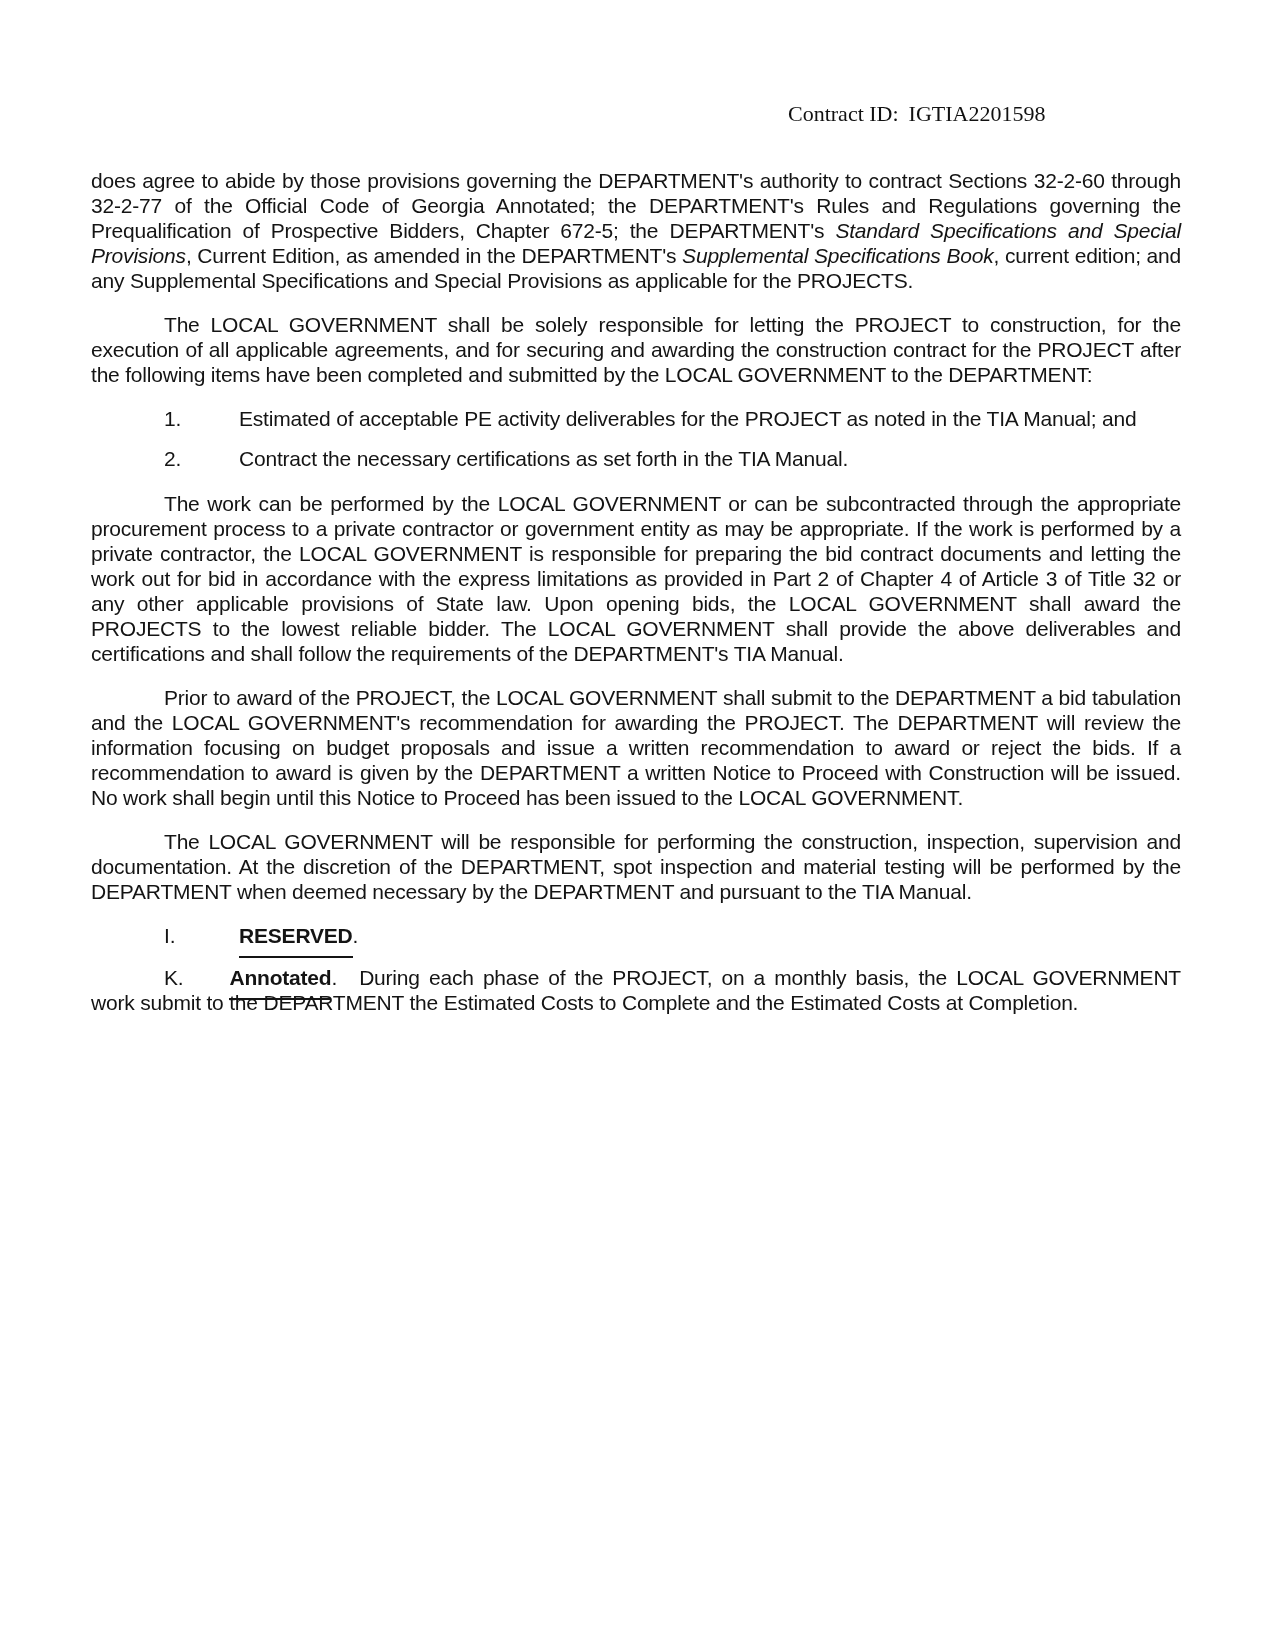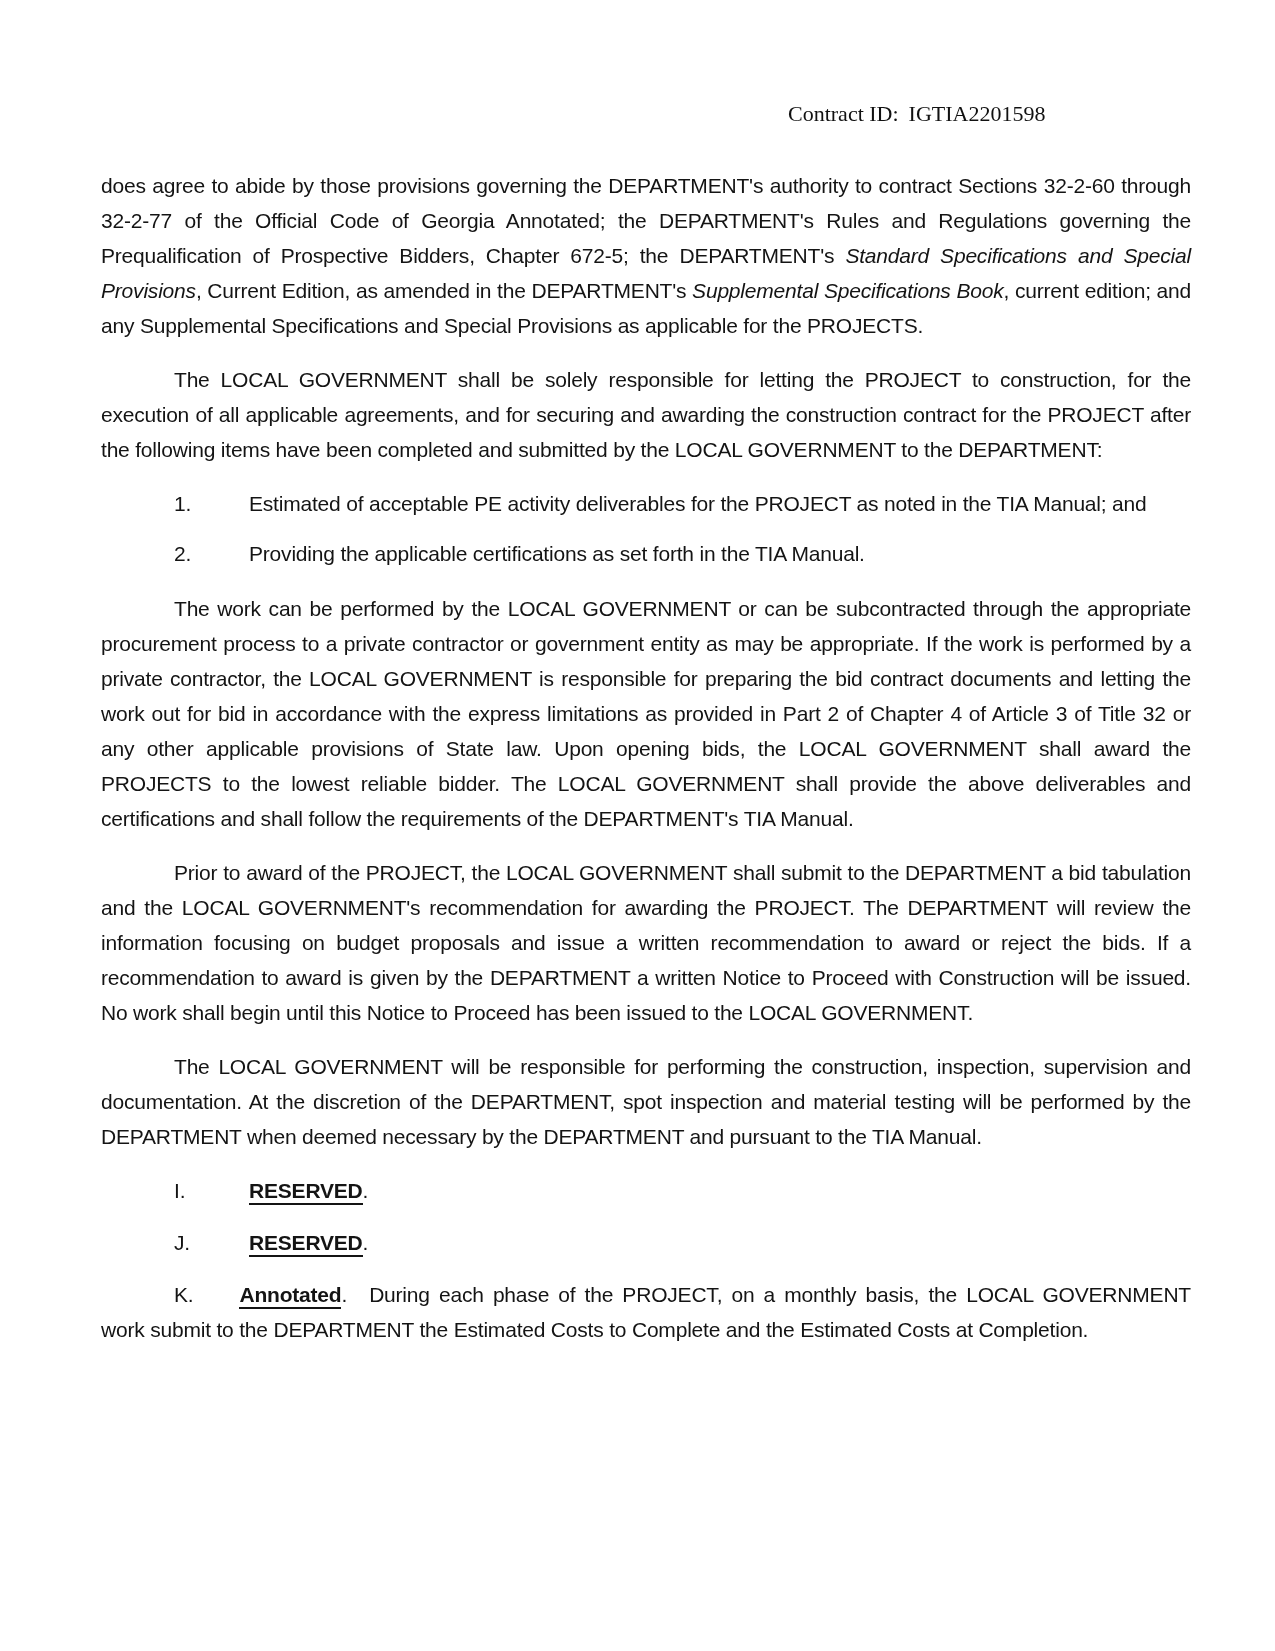--- a/index.html
+++ b/index.html
@@ -17,25 +17,25 @@
     left: 788px;
     top: 101px;
     font-family: "Liberation Serif", serif;
     font-size: 22px;
     color: #111;
     white-space: nowrap;
   }
   .contract-id .cid-value { margin-left: 10px; }
   .content {
     position: absolute;
-    left: 101px;
+    left: 91px;
     top: 168px;
     width: 1090px;
     font-size: 21px;
-    line-height: 35px;
+    line-height: 25px;
     letter-spacing: -0.2px;
   }
   .para {
     margin: 0 0 19px 0;
     text-align: justify;
   }
   .para.indent { text-indent: 73px; }
   .num-item {
     position: relative;
     padding-left: 148px;
@@ -52,21 +52,21 @@
     margin: 0 0 17px 0;
   }
   .lettered-item .letter {
     display: inline-block;
     margin-left: 73px;
     min-width: 75px;
   }
   .ul-label {
     font-weight: bold;
     border-bottom: 2px solid #141414;
-    padding-bottom: 1px;
+    padding-bottom: 9px;
   }
   .k-item { margin-bottom: 0; }
   .sp1 { display: inline-block; width: 73px; }
   .sp2 { display: inline-block; width: 46px; }
   .sp3 { display: inline-block; width: 22px; }
   .footer {
     position: absolute;
     left: 0;
     right: 0;
     top: 1556px;
@@ -92,36 +92,33 @@
 
     <p class="para indent">The LOCAL GOVERNMENT shall be solely responsible for letting the PROJECT to construction, for the execution of all applicable agreements, and for securing and awarding the construction contract for the PROJECT after the following items have been completed and submitted by the LOCAL GOVERNMENT to the DEPARTMENT:</p>
 
     <div class="num-item">
       <span class="num">1.</span>
       <span>Estimated of acceptable PE activity deliverables for the PROJECT as noted in the TIA Manual; and</span>
     </div>
 
     <div class="num-item last">
       <span class="num">2.</span>
-      <span>Providing the applicable certifications as set forth in the TIA Manual.</span>
+      <span>Contract the necessary certifications as set forth in the TIA Manual.</span>
     </div>
 
     <p class="para indent">The work can be performed by the LOCAL GOVERNMENT or can be subcontracted through the appropriate procurement process to a private contractor or government entity as may be appropriate.  If the work is performed by a private contractor, the LOCAL GOVERNMENT is responsible for preparing the bid contract documents and letting the work out for bid in accordance with the express limitations as provided in Part 2 of Chapter 4 of Article 3 of Title 32 or any other applicable provisions of State law.  Upon opening bids, the LOCAL GOVERNMENT shall award the PROJECTS to the lowest reliable bidder. The LOCAL GOVERNMENT shall provide the above deliverables and certifications and shall follow the requirements of the DEPARTMENT's TIA Manual.</p>
 
     <p class="para indent">Prior to award of the PROJECT, the LOCAL GOVERNMENT shall submit to the DEPARTMENT a bid tabulation and the LOCAL GOVERNMENT's recommendation for awarding the PROJECT.  The DEPARTMENT will review the information focusing on budget proposals and issue a written recommendation to award or reject the bids. If a recommendation to award is given by the DEPARTMENT a written Notice to Proceed with Construction will be issued.  No work shall begin until this Notice to Proceed has been issued to the LOCAL GOVERNMENT.</p>
 
     <p class="para indent">The LOCAL GOVERNMENT will be responsible for performing the construction, inspection, supervision and documentation.  At the discretion of the DEPARTMENT, spot inspection and material testing will be performed by the DEPARTMENT when deemed necessary by the DEPARTMENT and pursuant to the TIA Manual.</p>
 
     <div class="lettered-item">
       <span class="letter">I.</span><span class="ul-label">RESERVED</span><span>.</span>
     </div>
 
-    <div class="lettered-item">
-      <span class="letter">J.</span><span class="ul-label">RESERVED</span><span>.</span>
-    </div>
 
     <p class="para k-item"><span class="sp1"></span><span>K.</span><span class="sp2"></span><span class="ul-label">Annotated</span><span>.</span><span class="sp3"></span><span>During each phase of the PROJECT, on a monthly basis, the LOCAL GOVERNMENT work submit to the DEPARTMENT the Estimated Costs to Complete and the Estimated Costs at Completion.</span></p>
 
   </div>
 
   <div class="footer">-4-</div>
 
 </div>
 
 </body></html>

